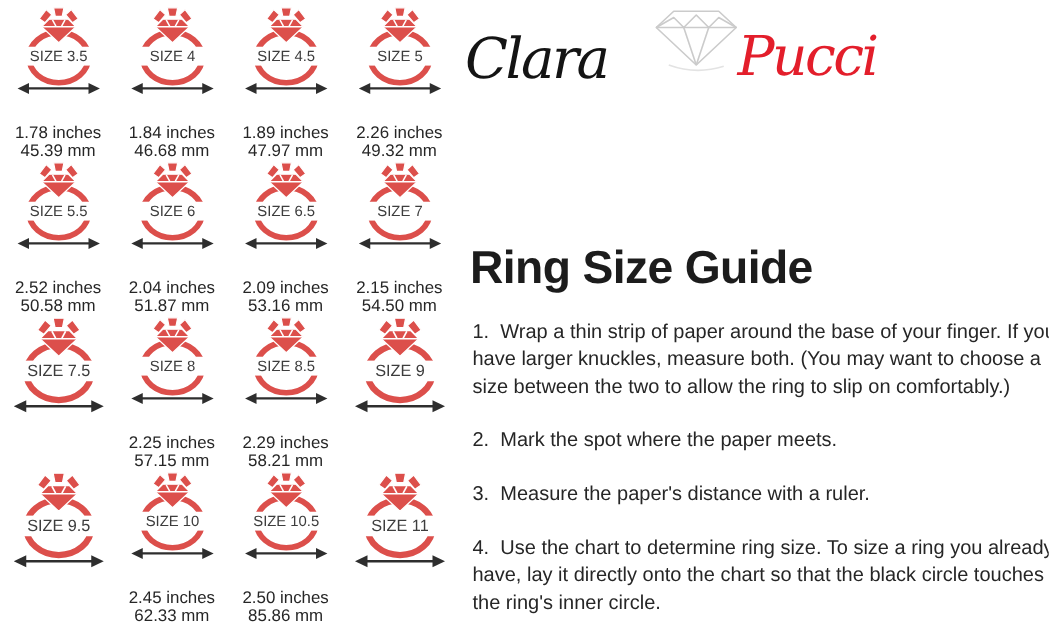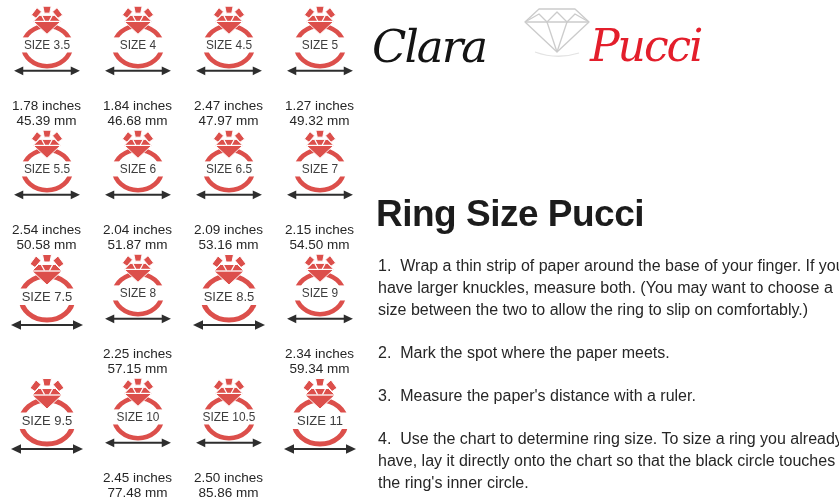--- a/index.html
+++ b/index.html
@@ -126,21 +126,21 @@
       </g>
       <rect class="band-bg" x="13" y="36.5" width="64" height="16.5"></rect>
       <text class="size-label" x="45" y="49" text-anchor="middle">SIZE 4.5</text>
       <g>
         <line class="arrow-line" x1="17" y1="73" x2="73" y2="73"></line>
         <polygon class="arrow-head" points="9,73 19,68.2 19,77.8"></polygon>
         <polygon class="arrow-head" points="81,73 71,68.2 71,77.8"></polygon>
       </g>
     </svg>
     <div class="meas">
-      <div class="inches">2.47 inches</div>
+      <div class="inches">1.89 inches</div>
       <div class="mm">47.97 mm</div>
     </div>
   </div>
 
   <div class="cell">
     <svg width="90" height="82" viewBox="0 0 90 82">
       <ellipse class="ring-band" cx="45" cy="46" rx="26" ry="22"></ellipse>
       <g class="dm">
         <polygon points="28,12 34,4 39,8.5 33,15.5"></polygon>
         <polygon points="40.5,2.5 49.5,2.5 48,10 42,10"></polygon>
@@ -152,21 +152,21 @@
       </g>
       <rect class="band-bg" x="13" y="36.5" width="64" height="16.5"></rect>
       <text class="size-label" x="45" y="49" text-anchor="middle">SIZE 5</text>
       <g>
         <line class="arrow-line" x1="17" y1="73" x2="73" y2="73"></line>
         <polygon class="arrow-head" points="9,73 19,68.2 19,77.8"></polygon>
         <polygon class="arrow-head" points="81,73 71,68.2 71,77.8"></polygon>
       </g>
     </svg>
     <div class="meas">
-      <div class="inches">1.27 inches</div>
+      <div class="inches">2.26 inches</div>
       <div class="mm">49.32 mm</div>
     </div>
   </div>
 
   <div class="cell">
     <svg width="90" height="82" viewBox="0 0 90 82">
       <ellipse class="ring-band" cx="45" cy="46" rx="26" ry="22"></ellipse>
       <g class="dm">
         <polygon points="28,12 34,4 39,8.5 33,15.5"></polygon>
         <polygon points="40.5,2.5 49.5,2.5 48,10 42,10"></polygon>
@@ -178,21 +178,21 @@
       </g>
       <rect class="band-bg" x="13" y="36.5" width="64" height="16.5"></rect>
       <text class="size-label" x="45" y="49" text-anchor="middle">SIZE 5.5</text>
       <g>
         <line class="arrow-line" x1="17" y1="73" x2="73" y2="73"></line>
         <polygon class="arrow-head" points="9,73 19,68.2 19,77.8"></polygon>
         <polygon class="arrow-head" points="81,73 71,68.2 71,77.8"></polygon>
       </g>
     </svg>
     <div class="meas">
-      <div class="inches">2.54 inches</div>
+      <div class="inches">2.52 inches</div>
       <div class="mm">50.58 mm</div>
     </div>
   </div>
 
   <div class="cell">
     <svg width="90" height="82" viewBox="0 0 90 82">
       <ellipse class="ring-band" cx="45" cy="46" rx="26" ry="22"></ellipse>
       <g class="dm">
         <polygon points="28,12 34,4 39,8.5 33,15.5"></polygon>
         <polygon points="40.5,2.5 49.5,2.5 48,10 42,10"></polygon>
@@ -329,20 +329,24 @@
         <line class="wl" x1="50.5" y1="13" x2="47.5" y2="18.5"></line>
       </g>
       <rect class="band-bg" x="13" y="36.5" width="64" height="16.5"></rect>
       <text class="size-label" x="45" y="49" text-anchor="middle">SIZE 8.5</text>
       <g>
         <line class="arrow-line" x1="17" y1="73" x2="73" y2="73"></line>
         <polygon class="arrow-head" points="9,73 19,68.2 19,77.8"></polygon>
         <polygon class="arrow-head" points="81,73 71,68.2 71,77.8"></polygon>
       </g>
     </svg>
+    <div class="meas">
+      <div class="inches">2.29 inches</div>
+      <div class="mm">58.21 mm</div>
+    </div>
   </div>
 
   <div class="cell">
     <svg width="90" height="82" viewBox="0 0 90 82">
       <ellipse class="ring-band" cx="45" cy="46" rx="26" ry="22"></ellipse>
       <g class="dm">
         <polygon points="28,12 34,4 39,8.5 33,15.5"></polygon>
         <polygon points="40.5,2.5 49.5,2.5 48,10 42,10"></polygon>
         <polygon points="56,4 62,12 57,15.5 51,8.5"></polygon>
         <polygon points="30,19 36.5,12.5 53.5,12.5 60,19 45,33"></polygon>
@@ -351,24 +355,20 @@
         <line class="wl" x1="50.5" y1="13" x2="47.5" y2="18.5"></line>
       </g>
       <rect class="band-bg" x="13" y="36.5" width="64" height="16.5"></rect>
       <text class="size-label" x="45" y="49" text-anchor="middle">SIZE 9</text>
       <g>
         <line class="arrow-line" x1="17" y1="73" x2="73" y2="73"></line>
         <polygon class="arrow-head" points="9,73 19,68.2 19,77.8"></polygon>
         <polygon class="arrow-head" points="81,73 71,68.2 71,77.8"></polygon>
       </g>
     </svg>
-    <div class="meas">
-      <div class="inches">2.34 inches</div>
-      <div class="mm">59.34 mm</div>
-    </div>
   </div>
 
   <div class="cell">
     <svg width="90" height="82" viewBox="0 0 90 82">
       <ellipse class="ring-band" cx="45" cy="46" rx="26" ry="22"></ellipse>
       <g class="dm">
         <polygon points="28,12 34,4 39,8.5 33,15.5"></polygon>
         <polygon points="40.5,2.5 49.5,2.5 48,10 42,10"></polygon>
         <polygon points="56,4 62,12 57,15.5 51,8.5"></polygon>
         <polygon points="30,19 36.5,12.5 53.5,12.5 60,19 45,33"></polygon>
@@ -401,21 +401,21 @@
       <rect class="band-bg" x="13" y="36.5" width="64" height="16.5"></rect>
       <text class="size-label" x="45" y="49" text-anchor="middle">SIZE 10</text>
       <g>
         <line class="arrow-line" x1="17" y1="73" x2="73" y2="73"></line>
         <polygon class="arrow-head" points="9,73 19,68.2 19,77.8"></polygon>
         <polygon class="arrow-head" points="81,73 71,68.2 71,77.8"></polygon>
       </g>
     </svg>
     <div class="meas">
       <div class="inches">2.45 inches</div>
-      <div class="mm">77.48 mm</div>
+      <div class="mm">62.33 mm</div>
     </div>
   </div>
 
   <div class="cell">
     <svg width="90" height="82" viewBox="0 0 90 82">
       <ellipse class="ring-band" cx="45" cy="46" rx="26" ry="22"></ellipse>
       <g class="dm">
         <polygon points="28,12 34,4 39,8.5 33,15.5"></polygon>
         <polygon points="40.5,2.5 49.5,2.5 48,10 42,10"></polygon>
         <polygon points="56,4 62,12 57,15.5 51,8.5"></polygon>
@@ -467,20 +467,20 @@
     <polygon points="10,16 24,3 60,3 74,16 42,46"></polygon>
     <line x1="10" y1="16" x2="74" y2="16"></line>
     <polyline points="10,16 24,8 32,16 42,6 52,16 60,8 74,16"></polyline>
     <line x1="32" y1="16" x2="42" y2="46"></line>
     <line x1="52" y1="16" x2="42" y2="46"></line>
     <path class="shadow" d="M20,46 q 22,8 44,1"></path>
   </svg>
   <span class="brand-second">Pucci</span>
 </div>
 
-<div class="title">Ring Size Pucci</div>
+<div class="title">Ring Size Guide</div>
 
 <div class="instructions">
   <p>1.  Wrap a thin strip of paper around the base of your finger. If you have larger knuckles, measure both. (You may want to choose a size between the two to allow the ring to slip on comfortably.)</p>
   <p>2.  Mark the spot where the paper meets.</p>
   <p>3.  Measure the paper's distance with a ruler.</p>
   <p>4.  Use the chart to determine ring size. To size a ring you already have, lay it directly onto the chart so that the black circle touches the ring's inner circle.</p>
 </div>
 
 </body></html>

